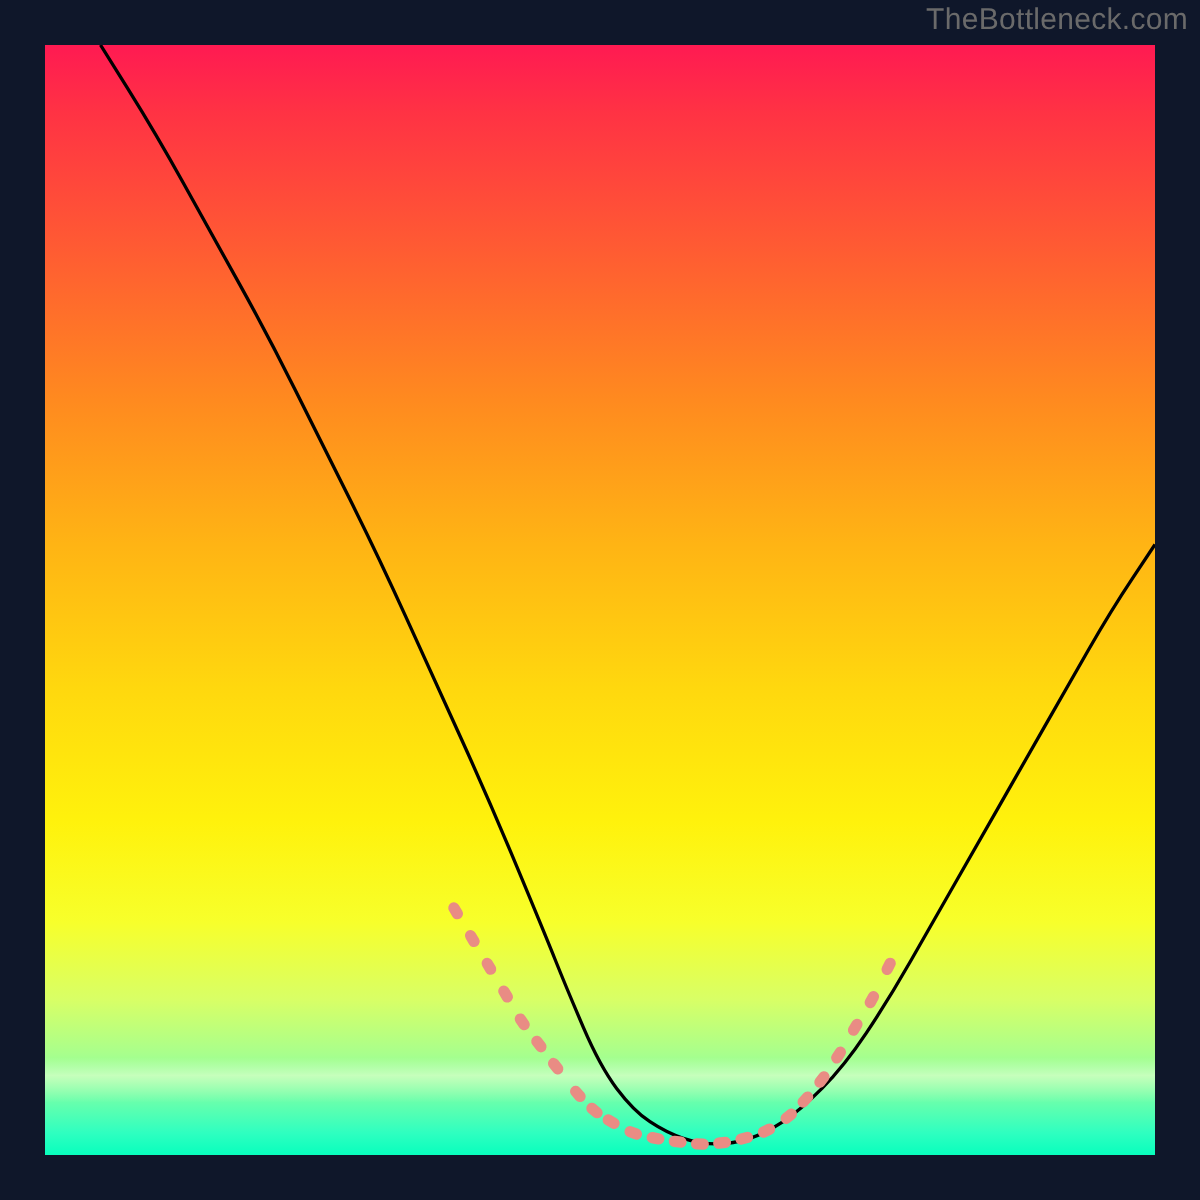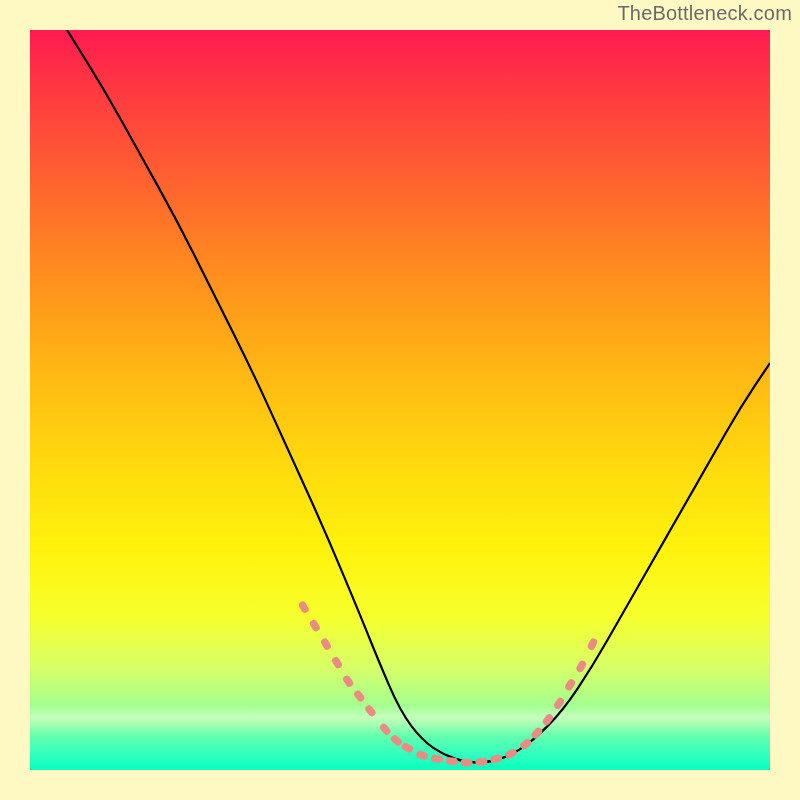--- a/index.html
+++ b/index.html
@@ -8,21 +8,21 @@
     background: #000;
     width: 800px;
     height: 800px;
     overflow: hidden;
     font-family: Arial, Helvetica, sans-serif;
   }
   .frame {
     position: relative;
     width: 800px;
     height: 800px;
-    background: #fef9c3;
+    background: #0f172a;
   }
   .watermark {
     position: absolute;
     top: 2px;
     right: 8px;
     color: #6a6a6a;
     font-size: 20px;
     font-weight: 500;
     letter-spacing: 0.2px;
   }

